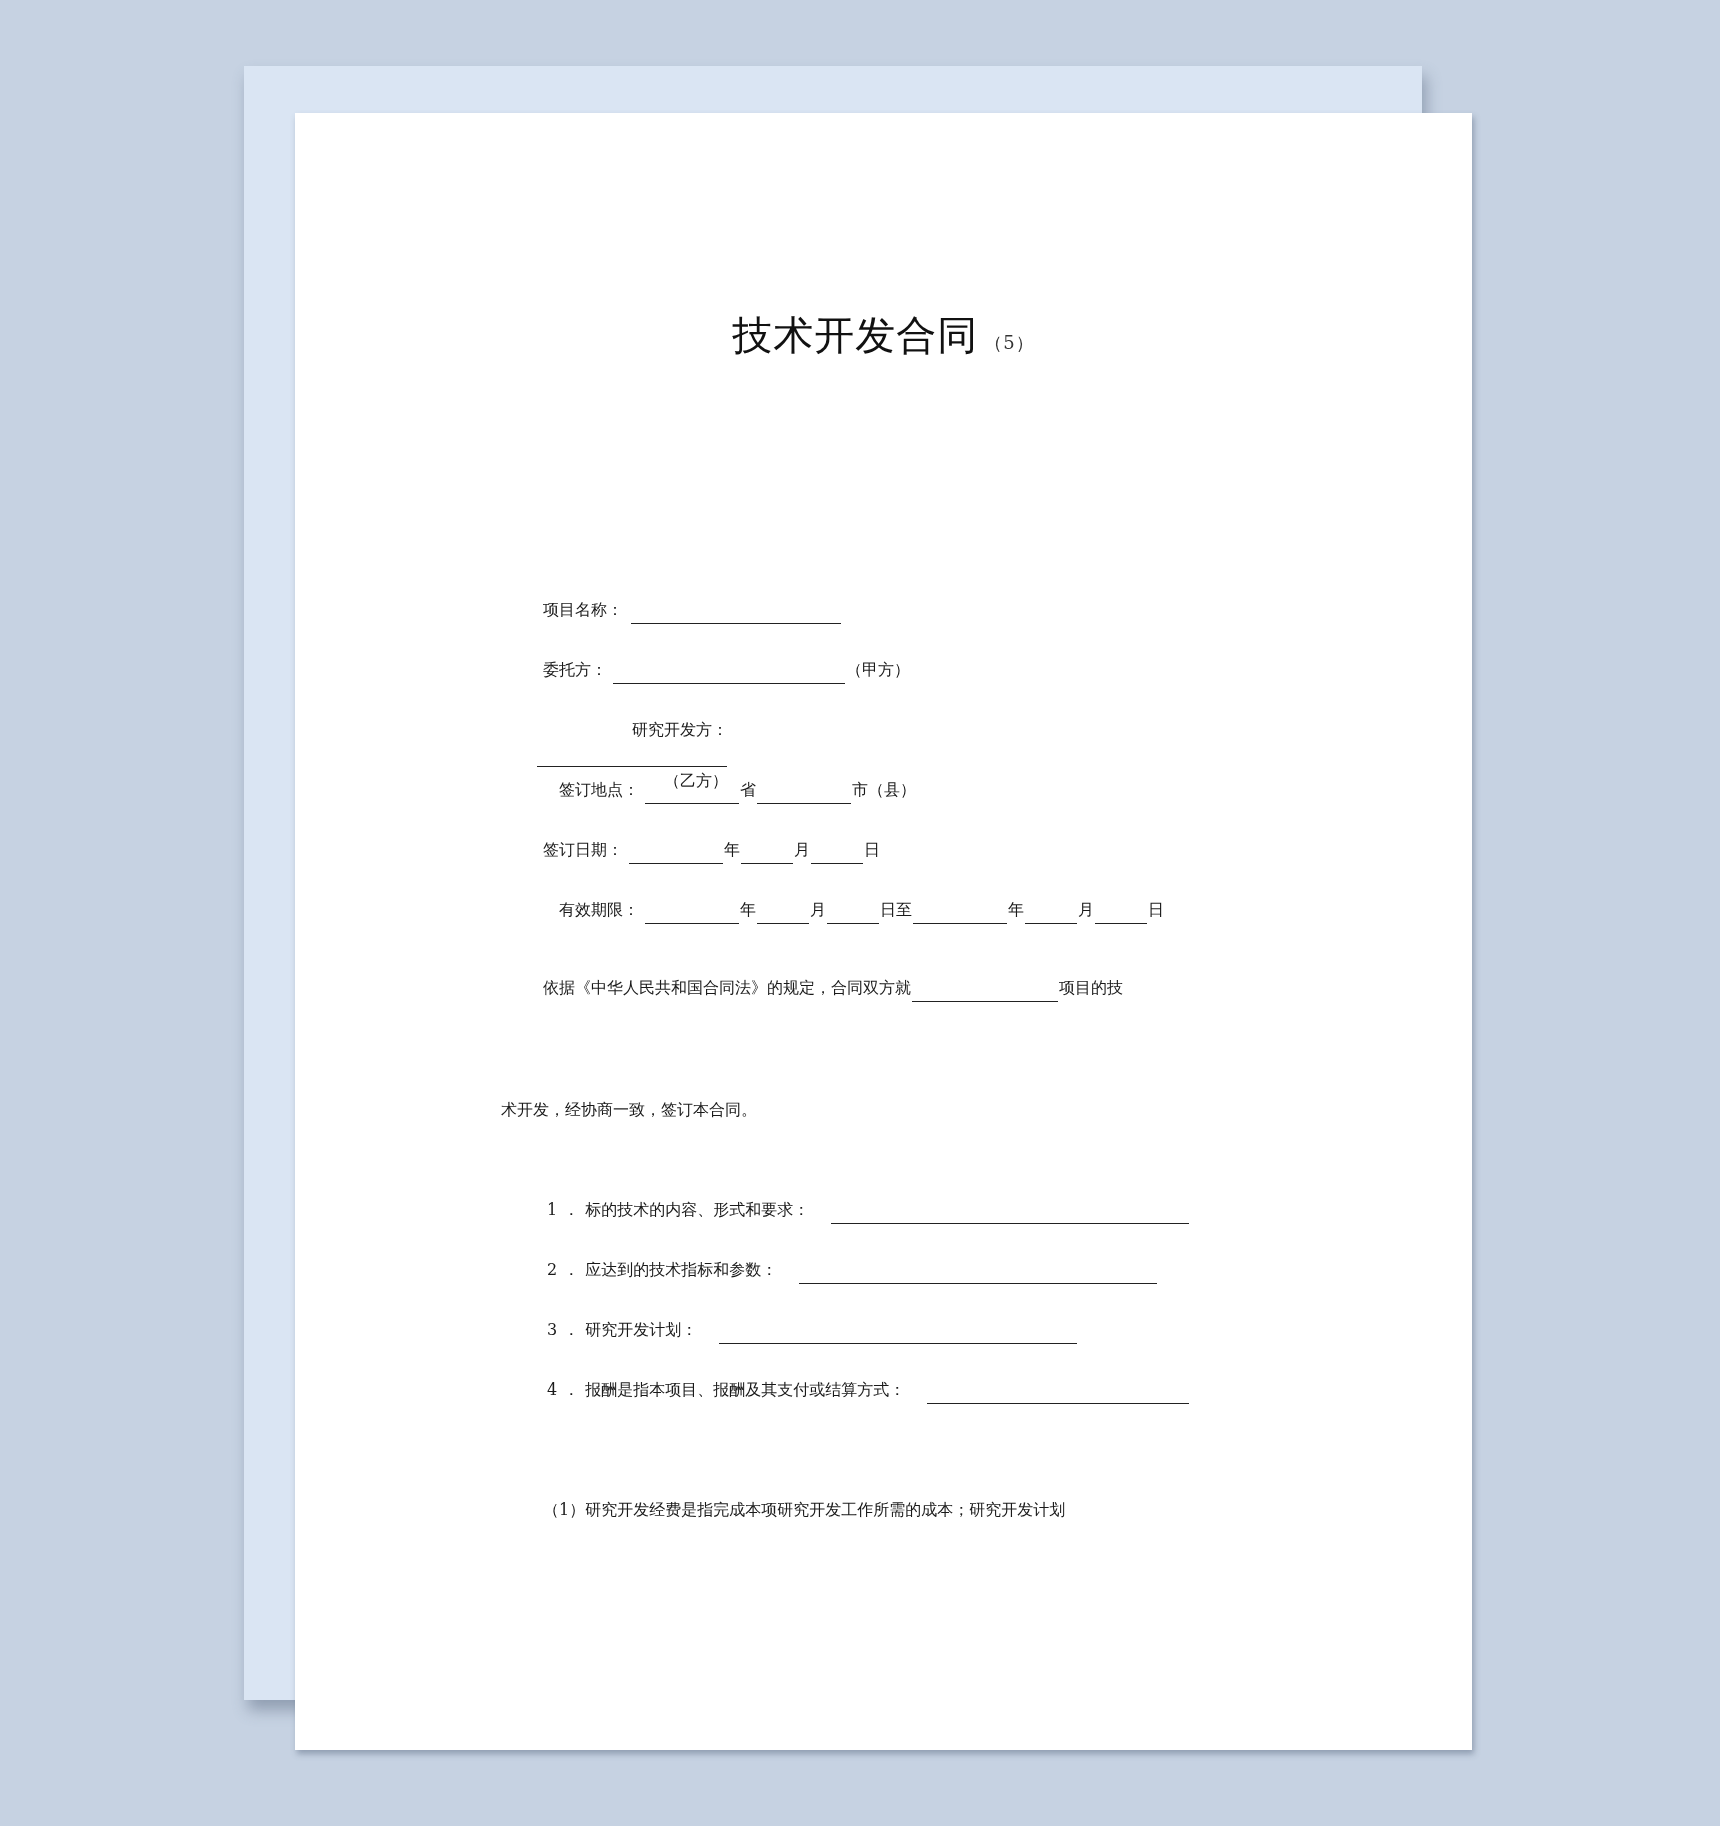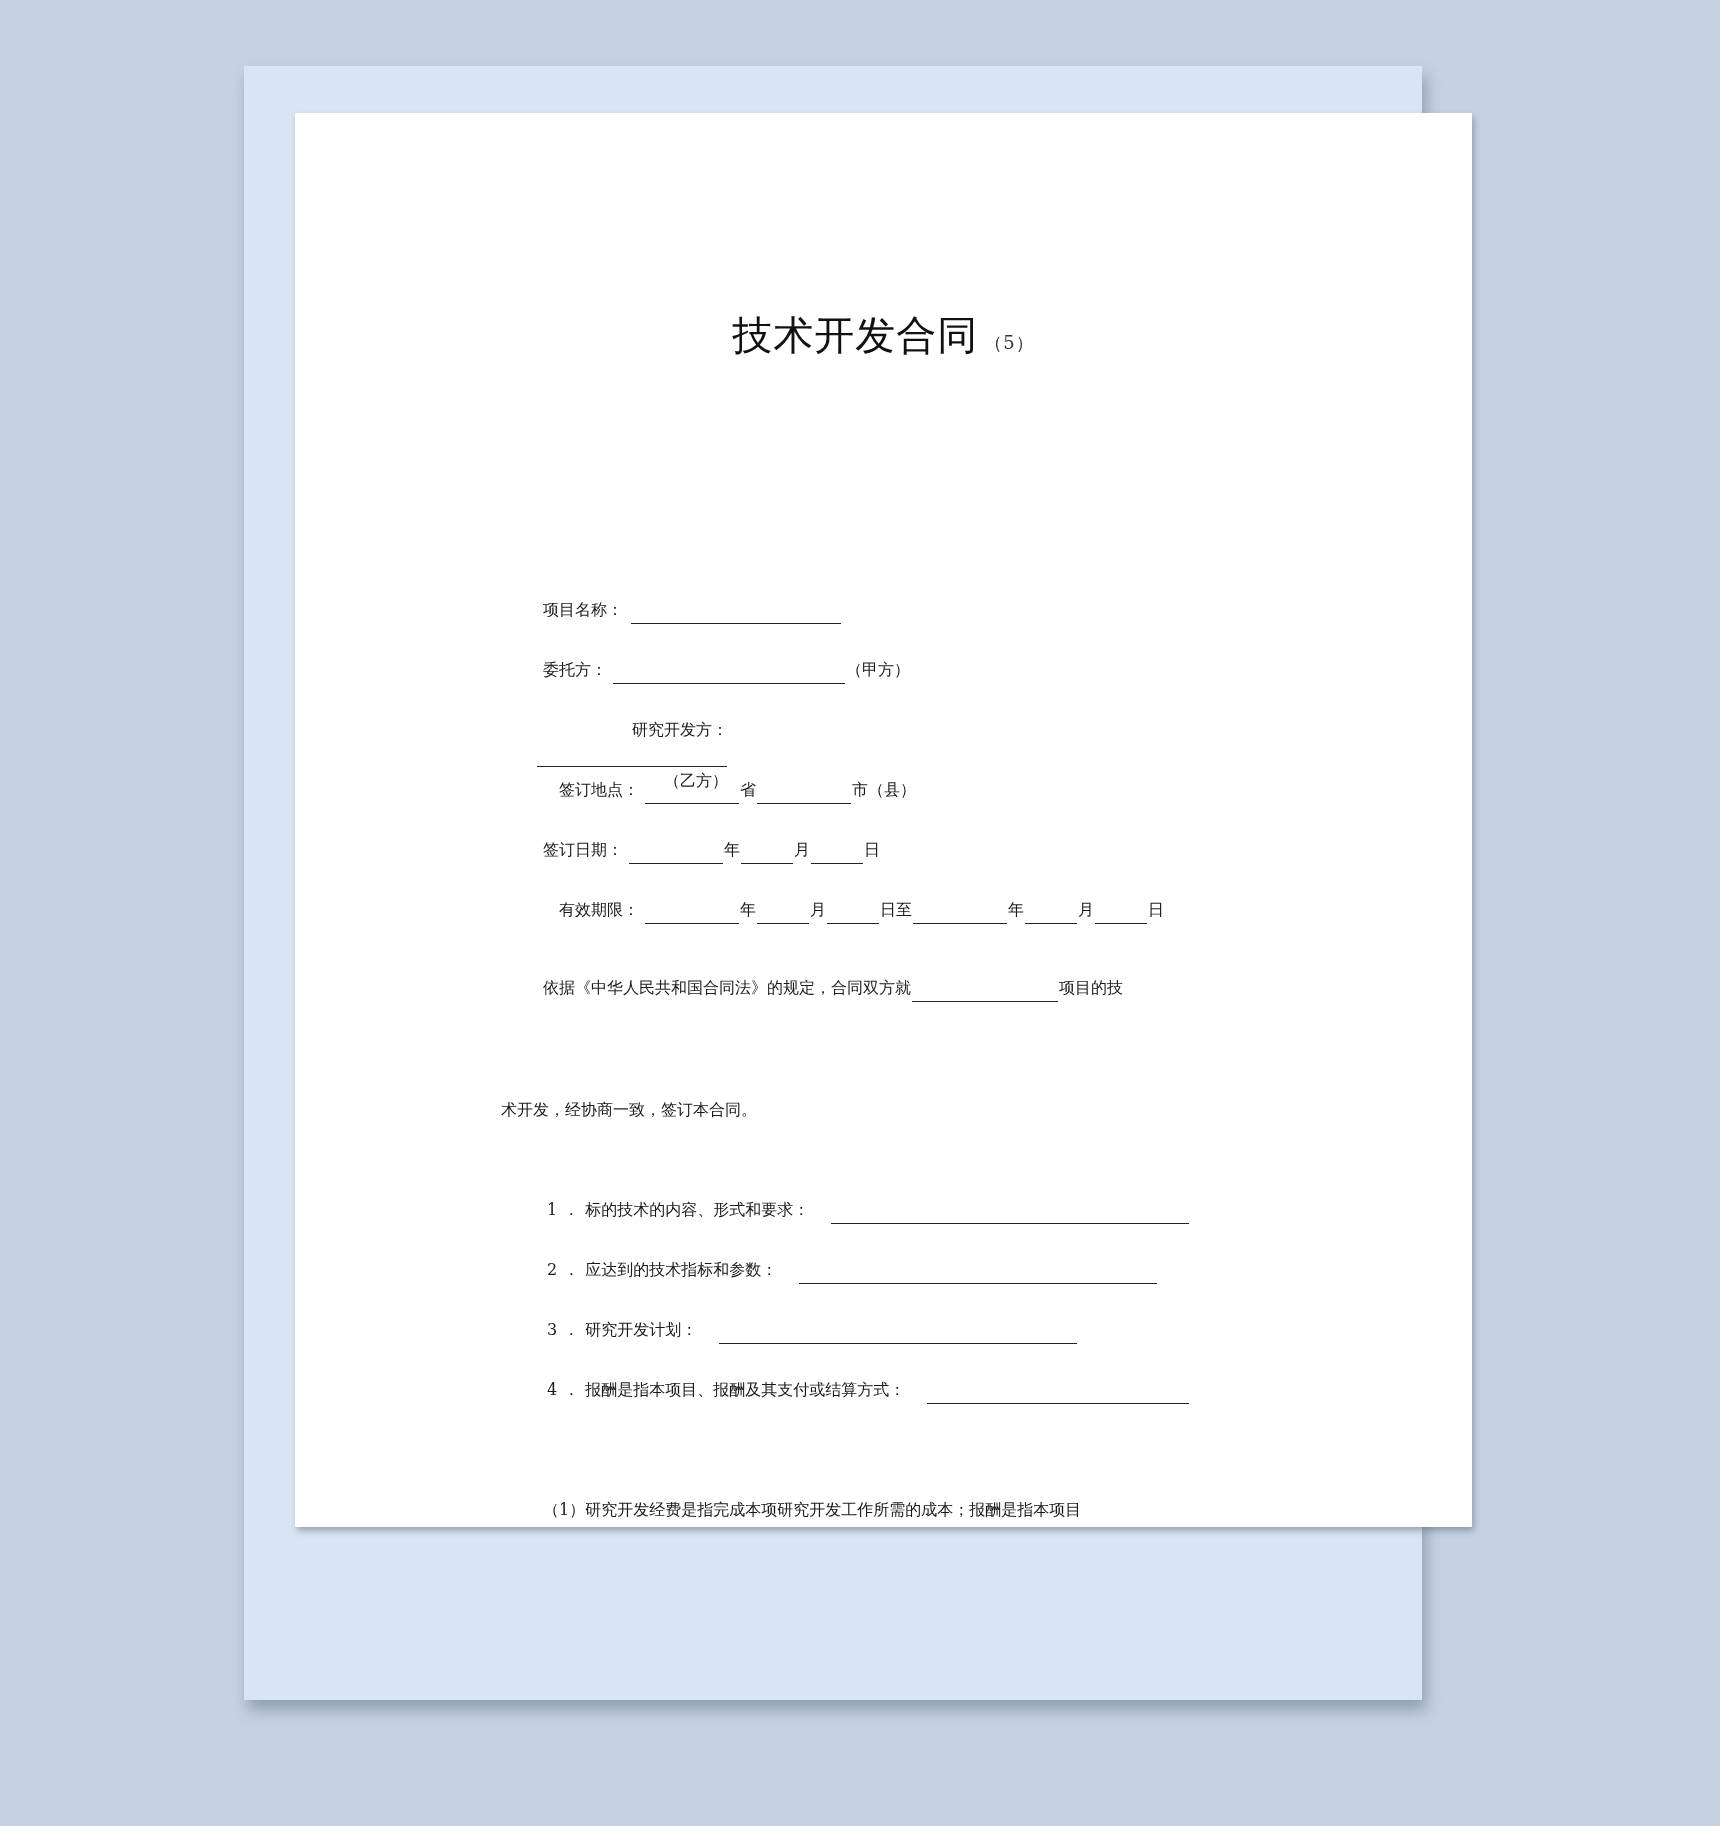--- a/index.html
+++ b/index.html
@@ -14,21 +14,21 @@
   .back-page {
     position: absolute;
     left: 244px; top: 66px;
     width: 1178px; height: 1634px;
     background: #dae5f3;
     box-shadow: 4px 10px 14px rgba(80, 95, 120, 0.45);
   }
   .front-page {
     position: absolute;
     left: 295px; top: 113px;
-    width: 1177px; height: 1414px;
+    width: 1177px; height: 1637px;
     background: #ffffff;
     box-shadow: 2px 4px 6px rgba(80, 95, 120, 0.45);
   }
   .title {
     position: absolute;
     left: 0; width: 100%;
     top: 195px;
     text-align: center;
     font-family: "DejaVu Sans", "Liberation Sans", sans-serif;
     font-size: 40px;
@@ -144,16 +144,16 @@
     <span class="blank" style="width:358px; margin-left:22px;"></span>
   </div>
   <div class="line" style="left:252px; top:1263px;">
     <span class="num">4．</span>
     <span>报酬是指本项目、报酬及其支付或结算方式：</span>
     <span class="blank" style="width:262px; margin-left:22px;"></span>
   </div>
 
   <div class="line" style="left:248px; top:1383px;">
     <span>（1）</span>
-    <span>研究开发经费是指完成本项研究开发工作所需的成本；报酬是指本项目</span>
+    <span>研究开发经费是指完成本项研究开发工作所需的成本；研究开发计划</span>
   </div>
 
 </div>
 
 </body></html>

